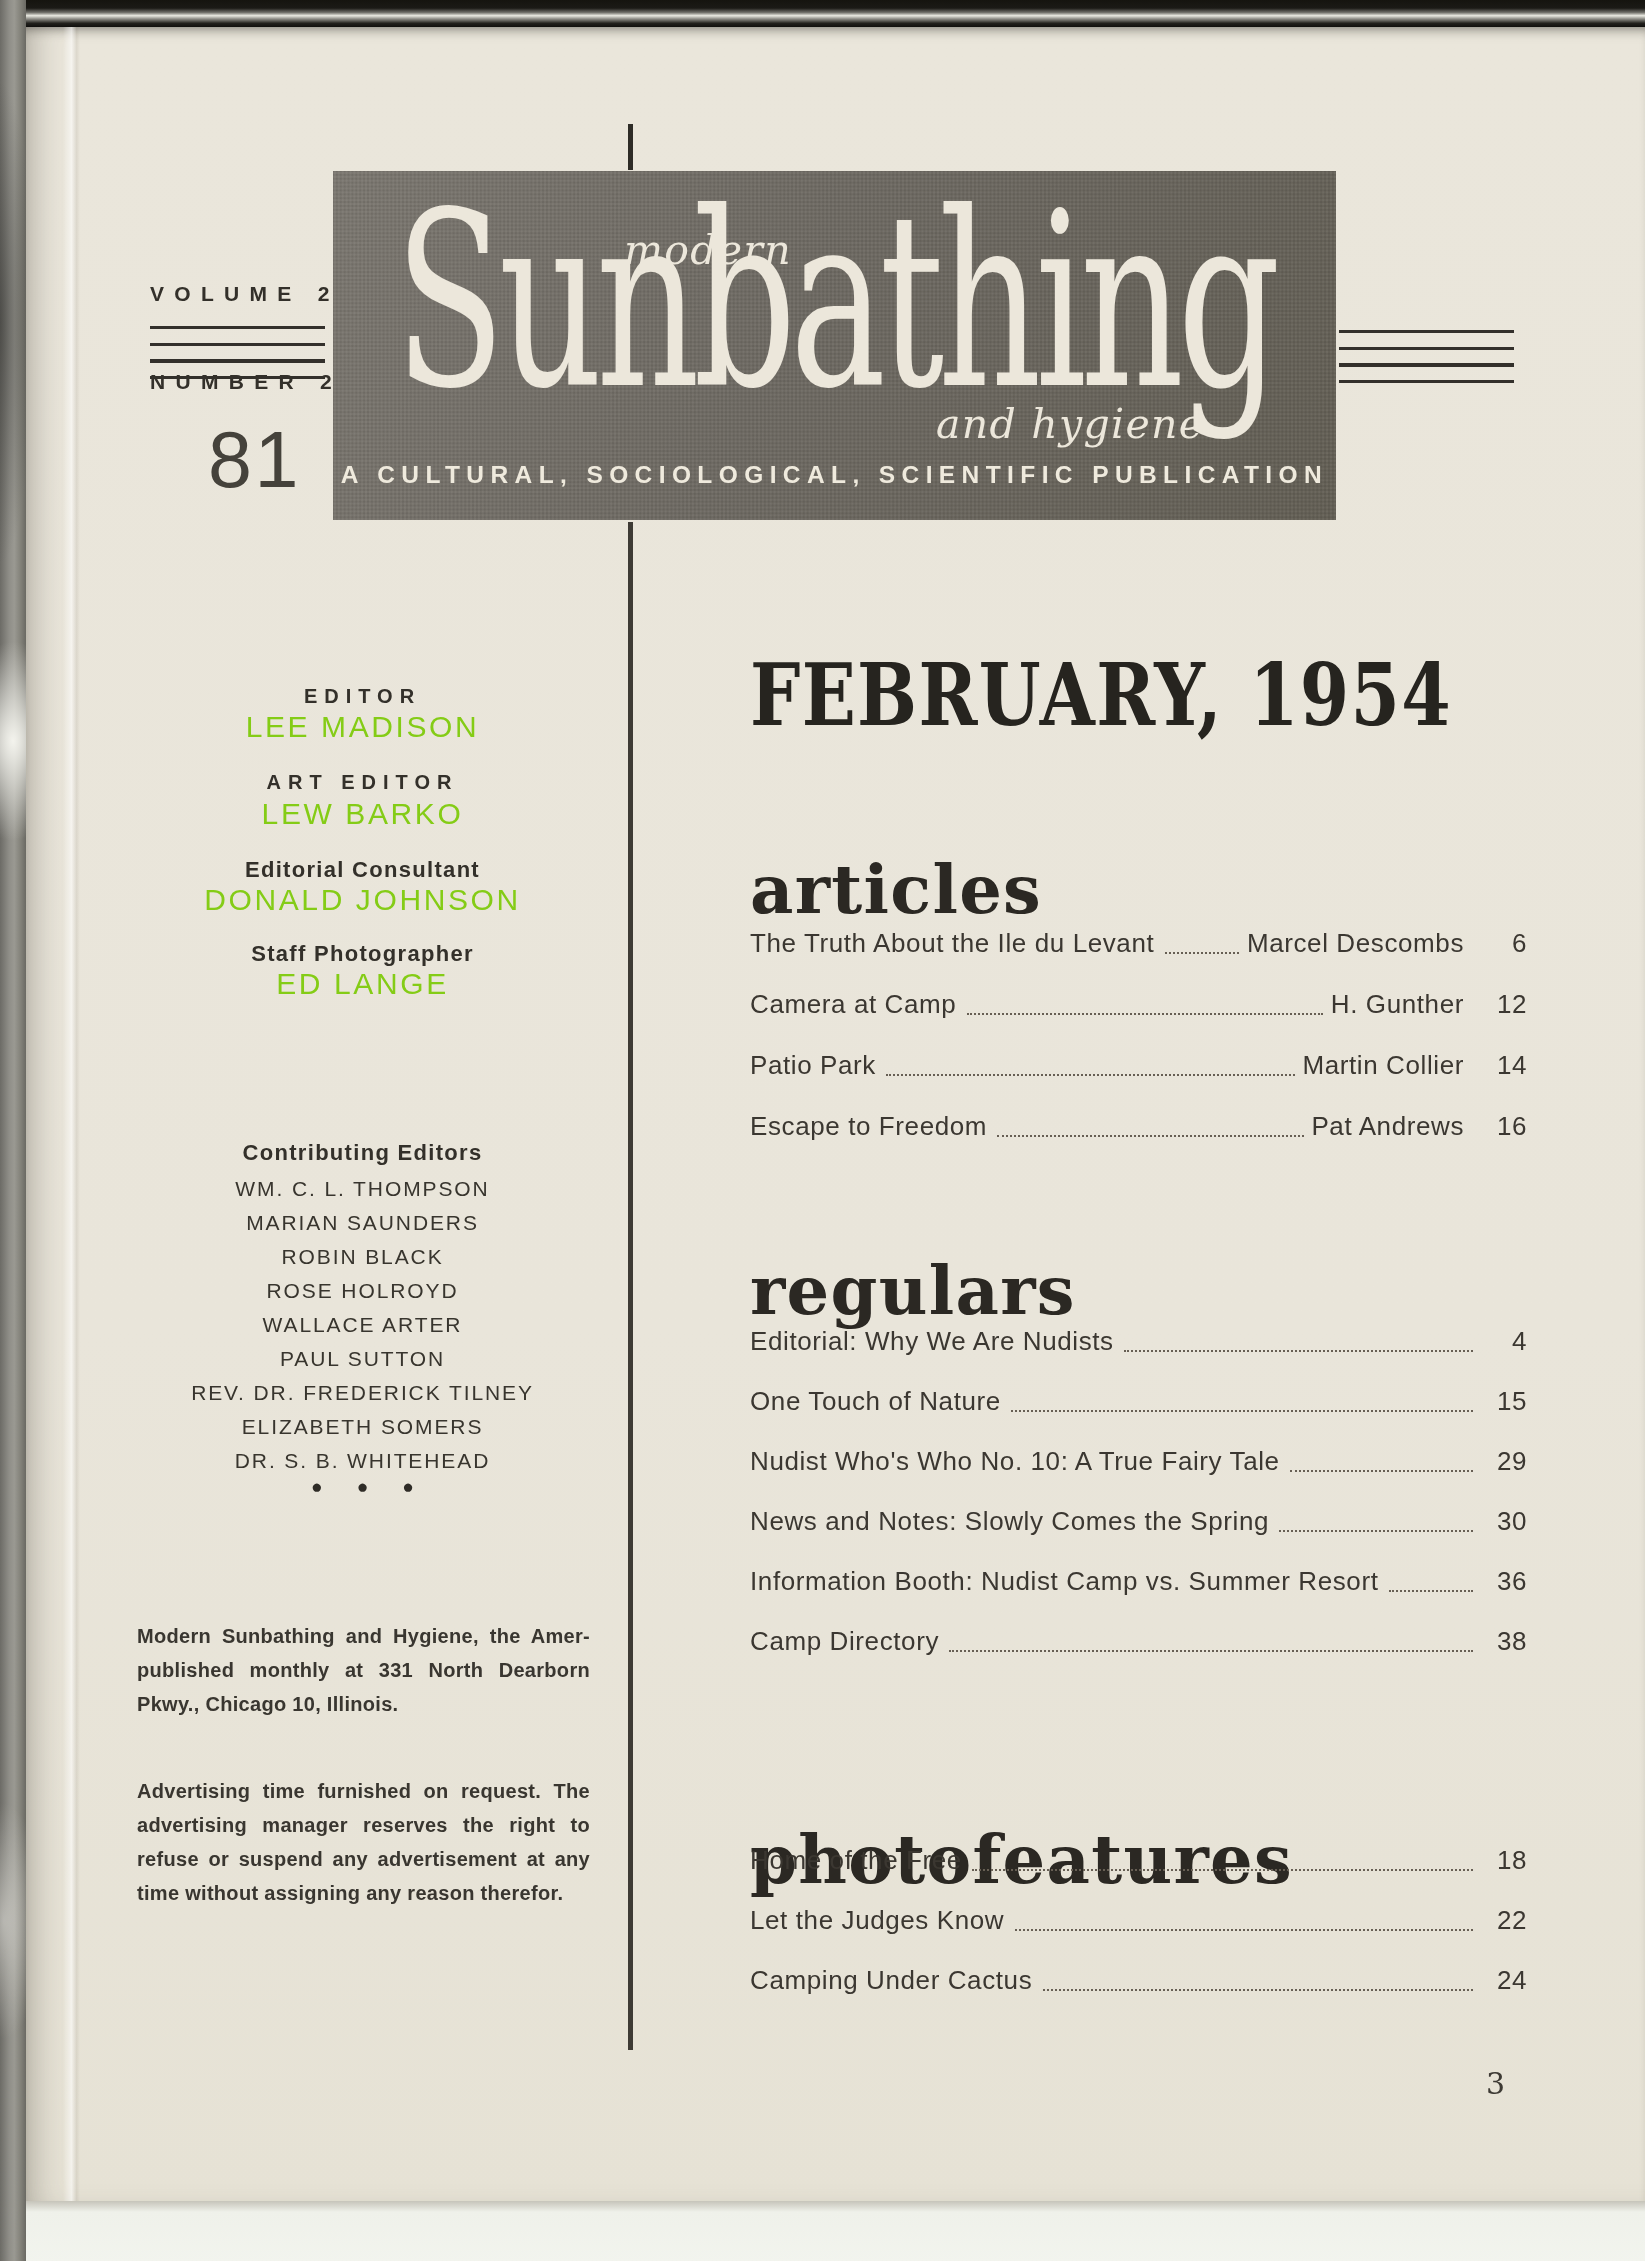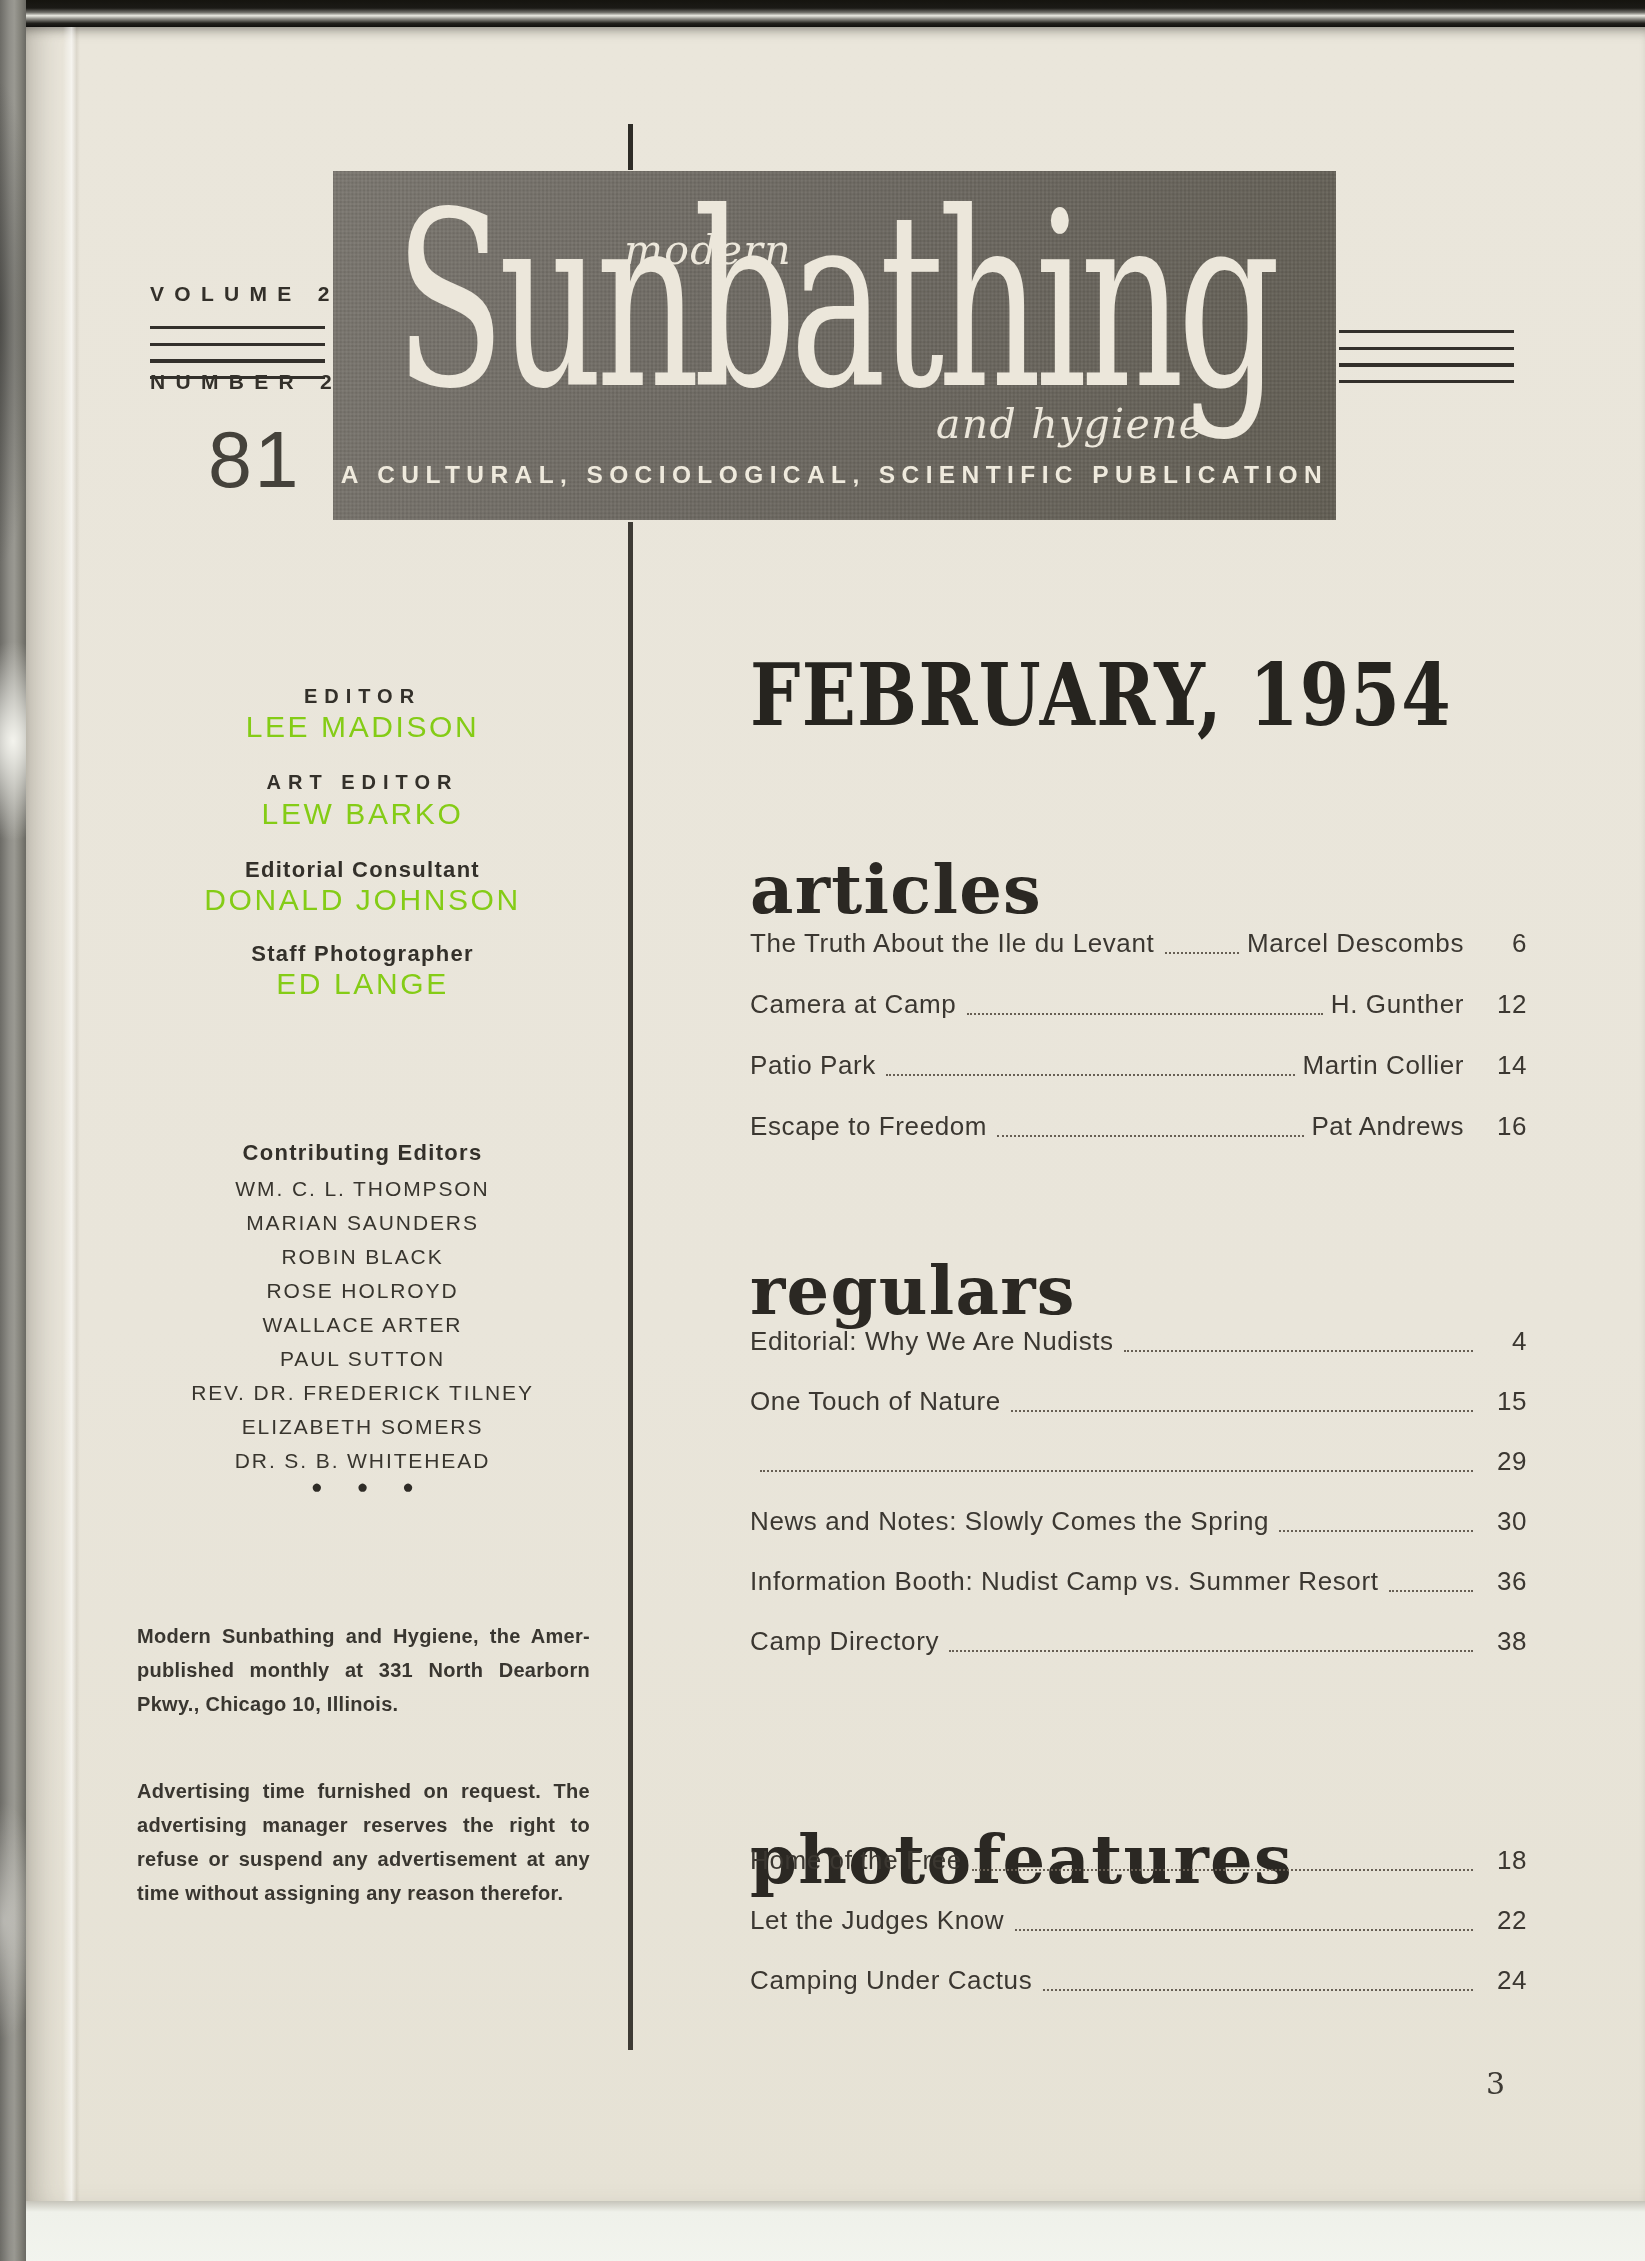--- a/index.html
+++ b/index.html
@@ -236,20 +236,21 @@
         <span class="pg">4</span>
       </div>
 
       <div class="row">
         <span class="t">One Touch of Nature</span>
         <span class="leader"></span>
         <span class="pg">15</span>
       </div>
 
       <div class="row">
+        <span class="t">Nudist Who's Who No. 10: A True Fairy Tale</span>
         <span class="leader"></span>
         <span class="pg">29</span>
       </div>
 
       <div class="row">
         <span class="t">News and Notes: Slowly Comes the Spring</span>
         <span class="leader"></span>
         <span class="pg">30</span>
       </div>
 

